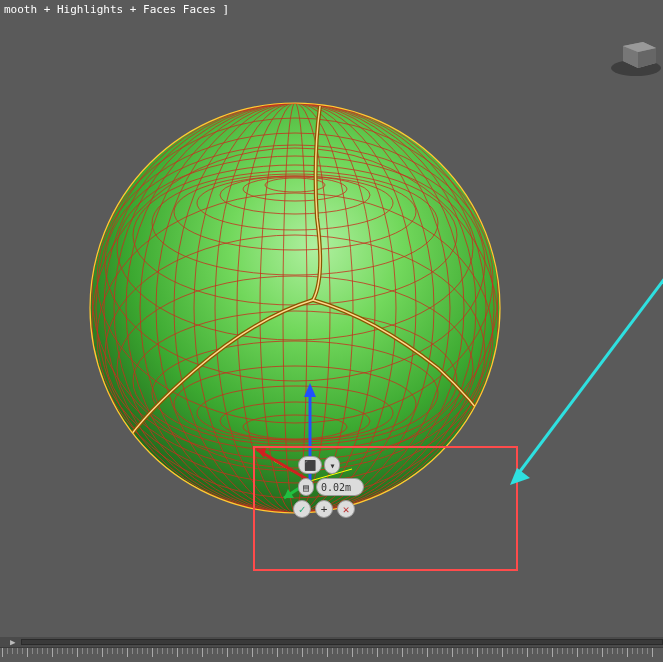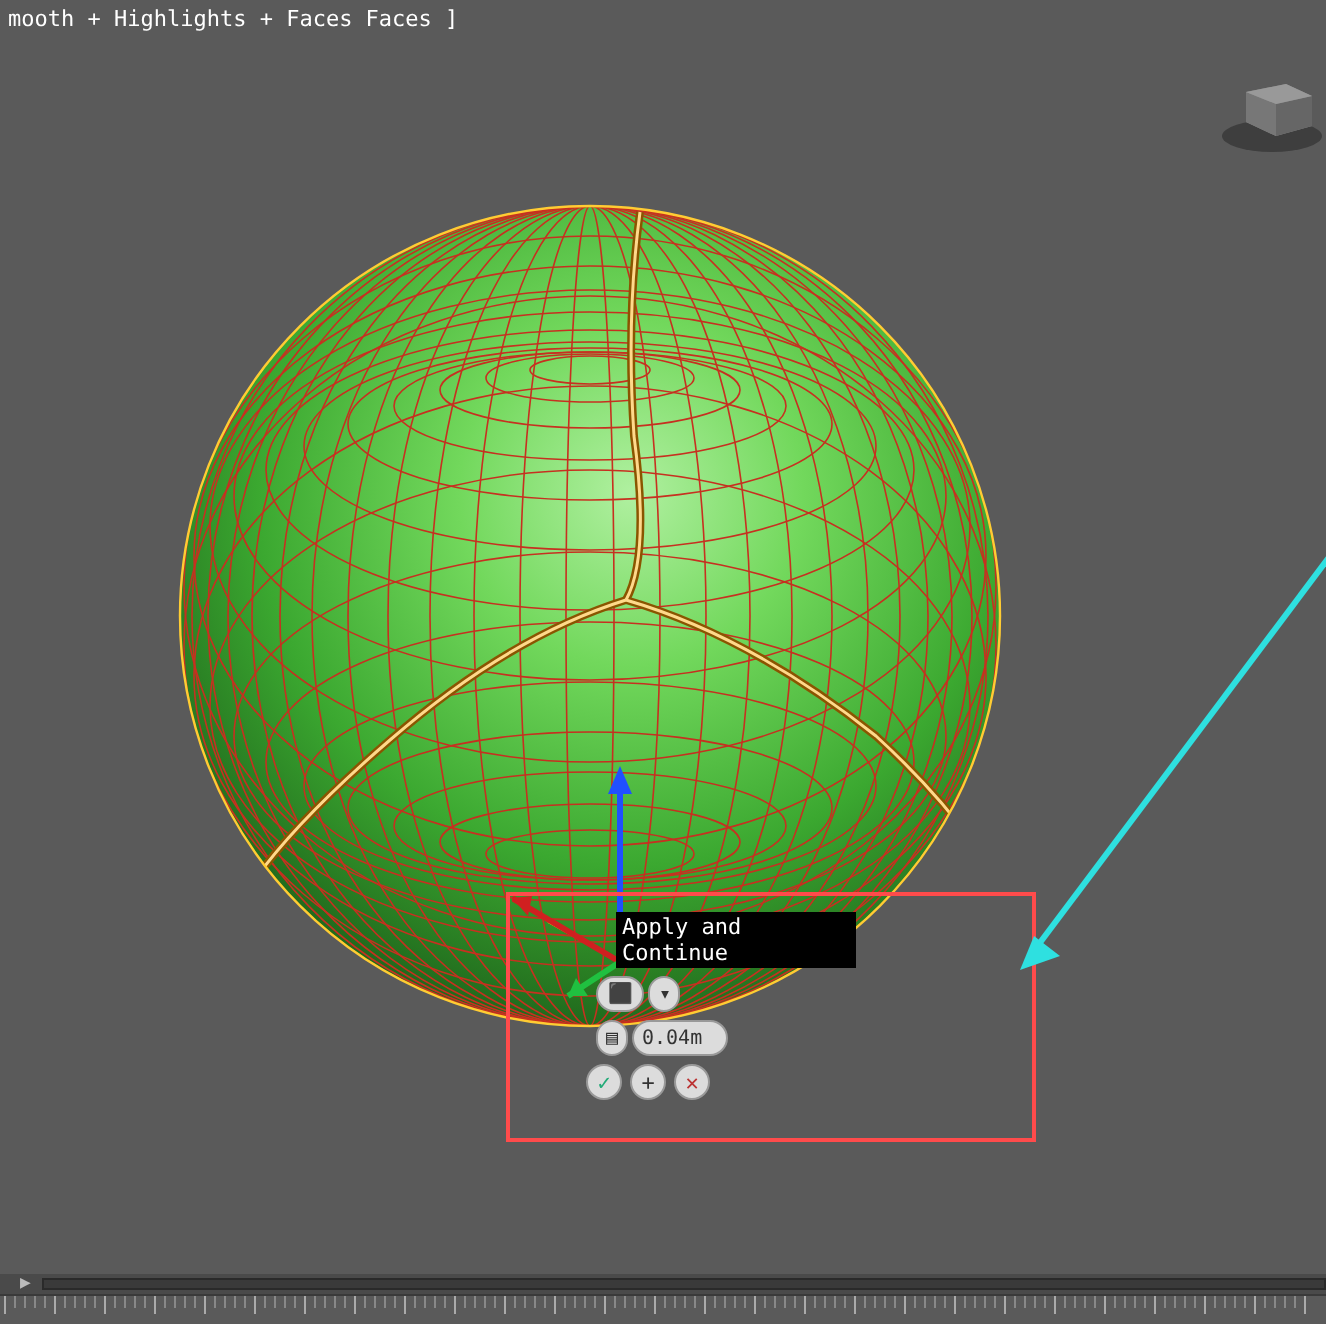--- a/index.html
+++ b/index.html
@@ -266,35 +266,34 @@
 
       <line x1="54" y1="98" x2="28" y2="115" stroke="#20c040" stroke-width="3"></line>
       <polygon points="28,115 38,115 32,106" fill="#20c040"></polygon>
 
       <line x1="54" y1="98" x2="54" y2="8" stroke="#2050ff" stroke-width="3"></line>
       <polygon points="54,0 48,14 60,14" fill="#2050ff"></polygon>
     </svg>
   </div>
 
   <div class="caddy">
-    <span class="tooltip">Apply and Continue</span>
     <div class="caddy-row">
       <span class="caddy-btn">
         <span class="ico">⬛</span>
       </span>
       <span class="caddy-btn caddy-drop">
         <span>▾</span>
       </span>
     </div>
     <div class="caddy-row">
       <span class="caddy-btn caddy-drop">
         <span class="ico">▤</span>
       </span>
       <span class="caddy-btn caddy-input">
-        <span>0.04m</span>
+        <span>0.02m</span>
       </span>
     </div>
     <div class="caddy-actions">
       <span class="caddy-rb green">
         <span>✓</span>
       </span>
       <span class="caddy-rb">
         <span>+</span>
       </span>
       <span class="caddy-rb red">

